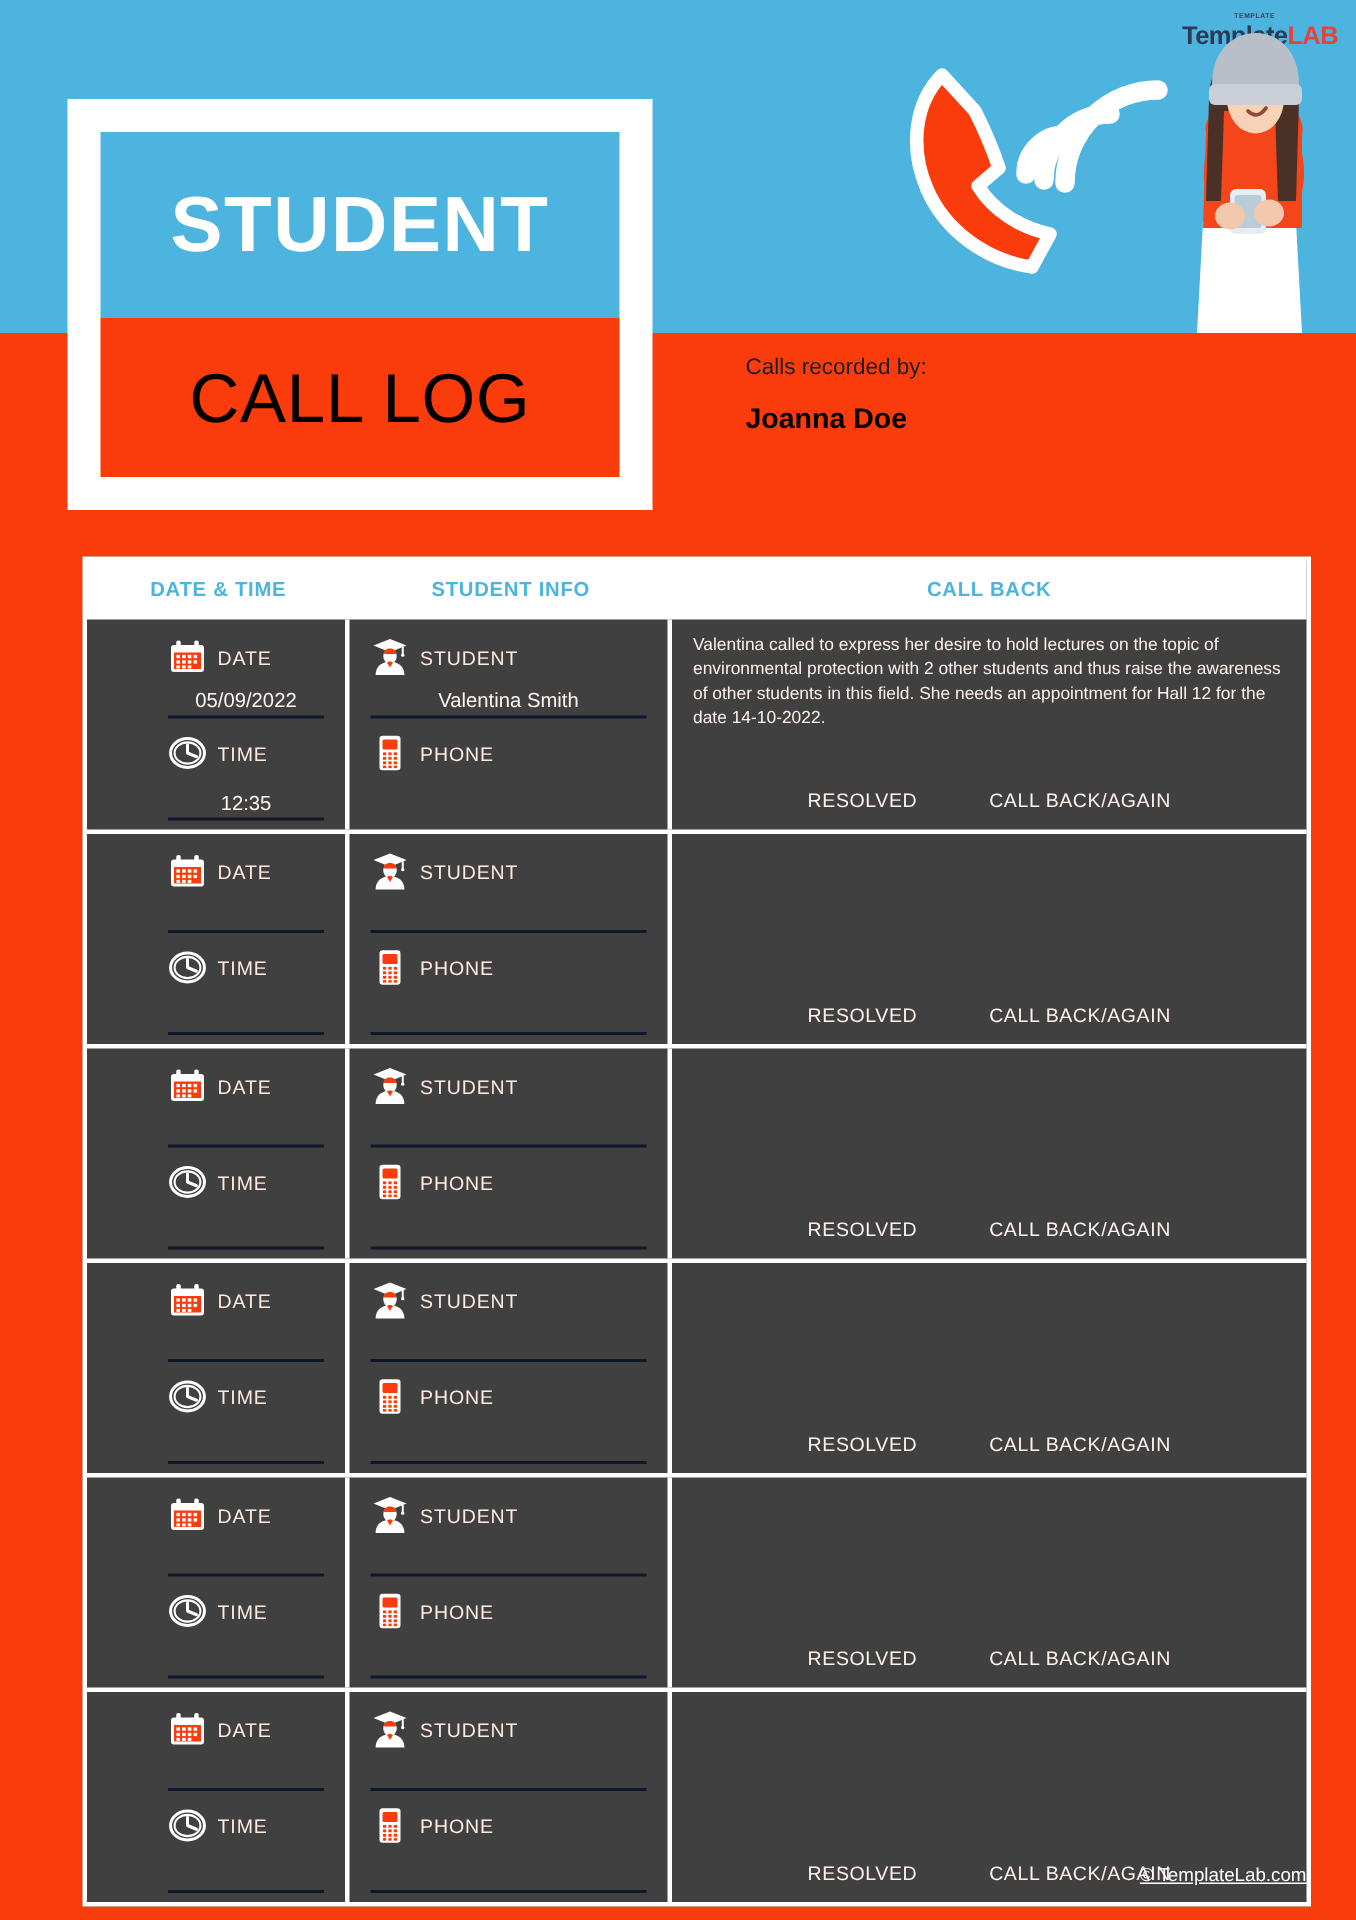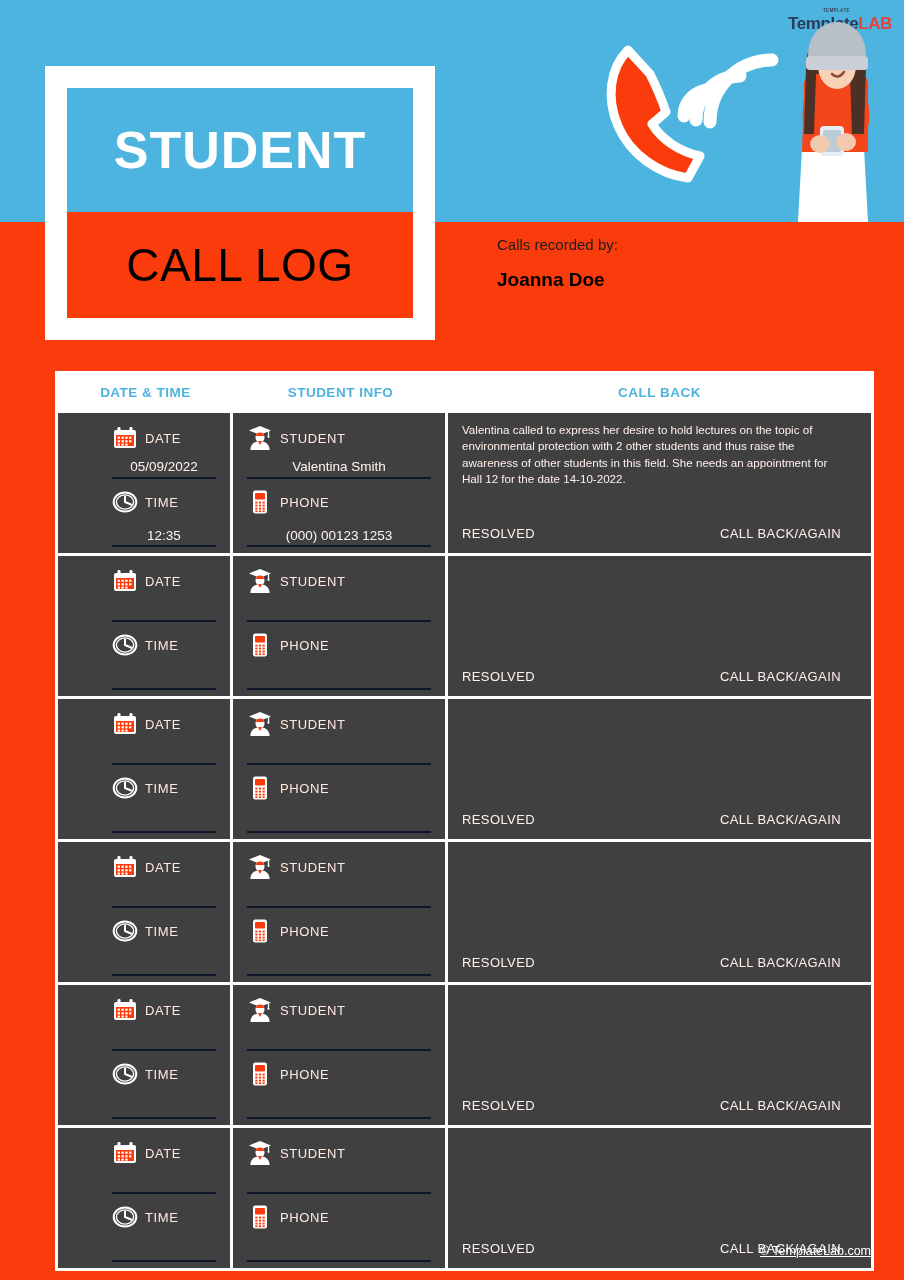--- a/index.html
+++ b/index.html
@@ -193,31 +193,31 @@
   }
   .field-val.tall { height: 28px; line-height: 34px; }
 
   .icon { width: 26px; height: 26px; display: block; flex: 0 0 26px; }
   .icon svg { display: block; }
 
   
   .notes {
     display: flex;
     flex-direction: column;
-    padding: 9px 30px 8px 14px;
+    padding: 9px 14px 8px 14px;
   }
   .notes-text {
     color: #fff0ea;
     font-size: 11.6px;
     line-height: 16.4px;
     flex: 1 1 auto;
   }
   .notes-actions {
     display: flex;
-    justify-content: space-between;
+    justify-content: center;
     gap: 48px;
     padding-bottom: 4px;
   }
   .notes-actions span {
     color: #fff1ec;
     font-size: 13px;
     letter-spacing: .4px;
   }
 
   
@@ -387,21 +387,20 @@
                     <rect x="11.9" y="18.6" width="2.2" height="1.9"></rect>
                     <rect x="15.5" y="18.6" width="2.2" height="1.9"></rect>
     <rect x="8.3" y="21.4" width="2.2" height="1.7"></rect>
                     <rect x="11.9" y="21.4" width="2.2" height="1.7"></rect>
                     <rect x="15.5" y="21.4" width="2.2" height="1.7"></rect>
   </g>
 </svg>
 </span>
               <span class="lbl">PHONE</span>
             </div>
-            <div class="field-val tall">(000) 00123 1253</div>
           </div>
         </div>
         <div class="cell notes c3">
           <div class="notes-text">Valentina called to express her desire to hold lectures on the topic of environmental protection with 2 other students and thus raise the awareness of other students in this field. She needs an appointment for Hall 12 for the date 14-10-2022.</div>
           <div class="notes-actions">
             <span>RESOLVED</span>
             <span>CALL BACK/AGAIN</span>
           </div>
         </div>
       </div>

